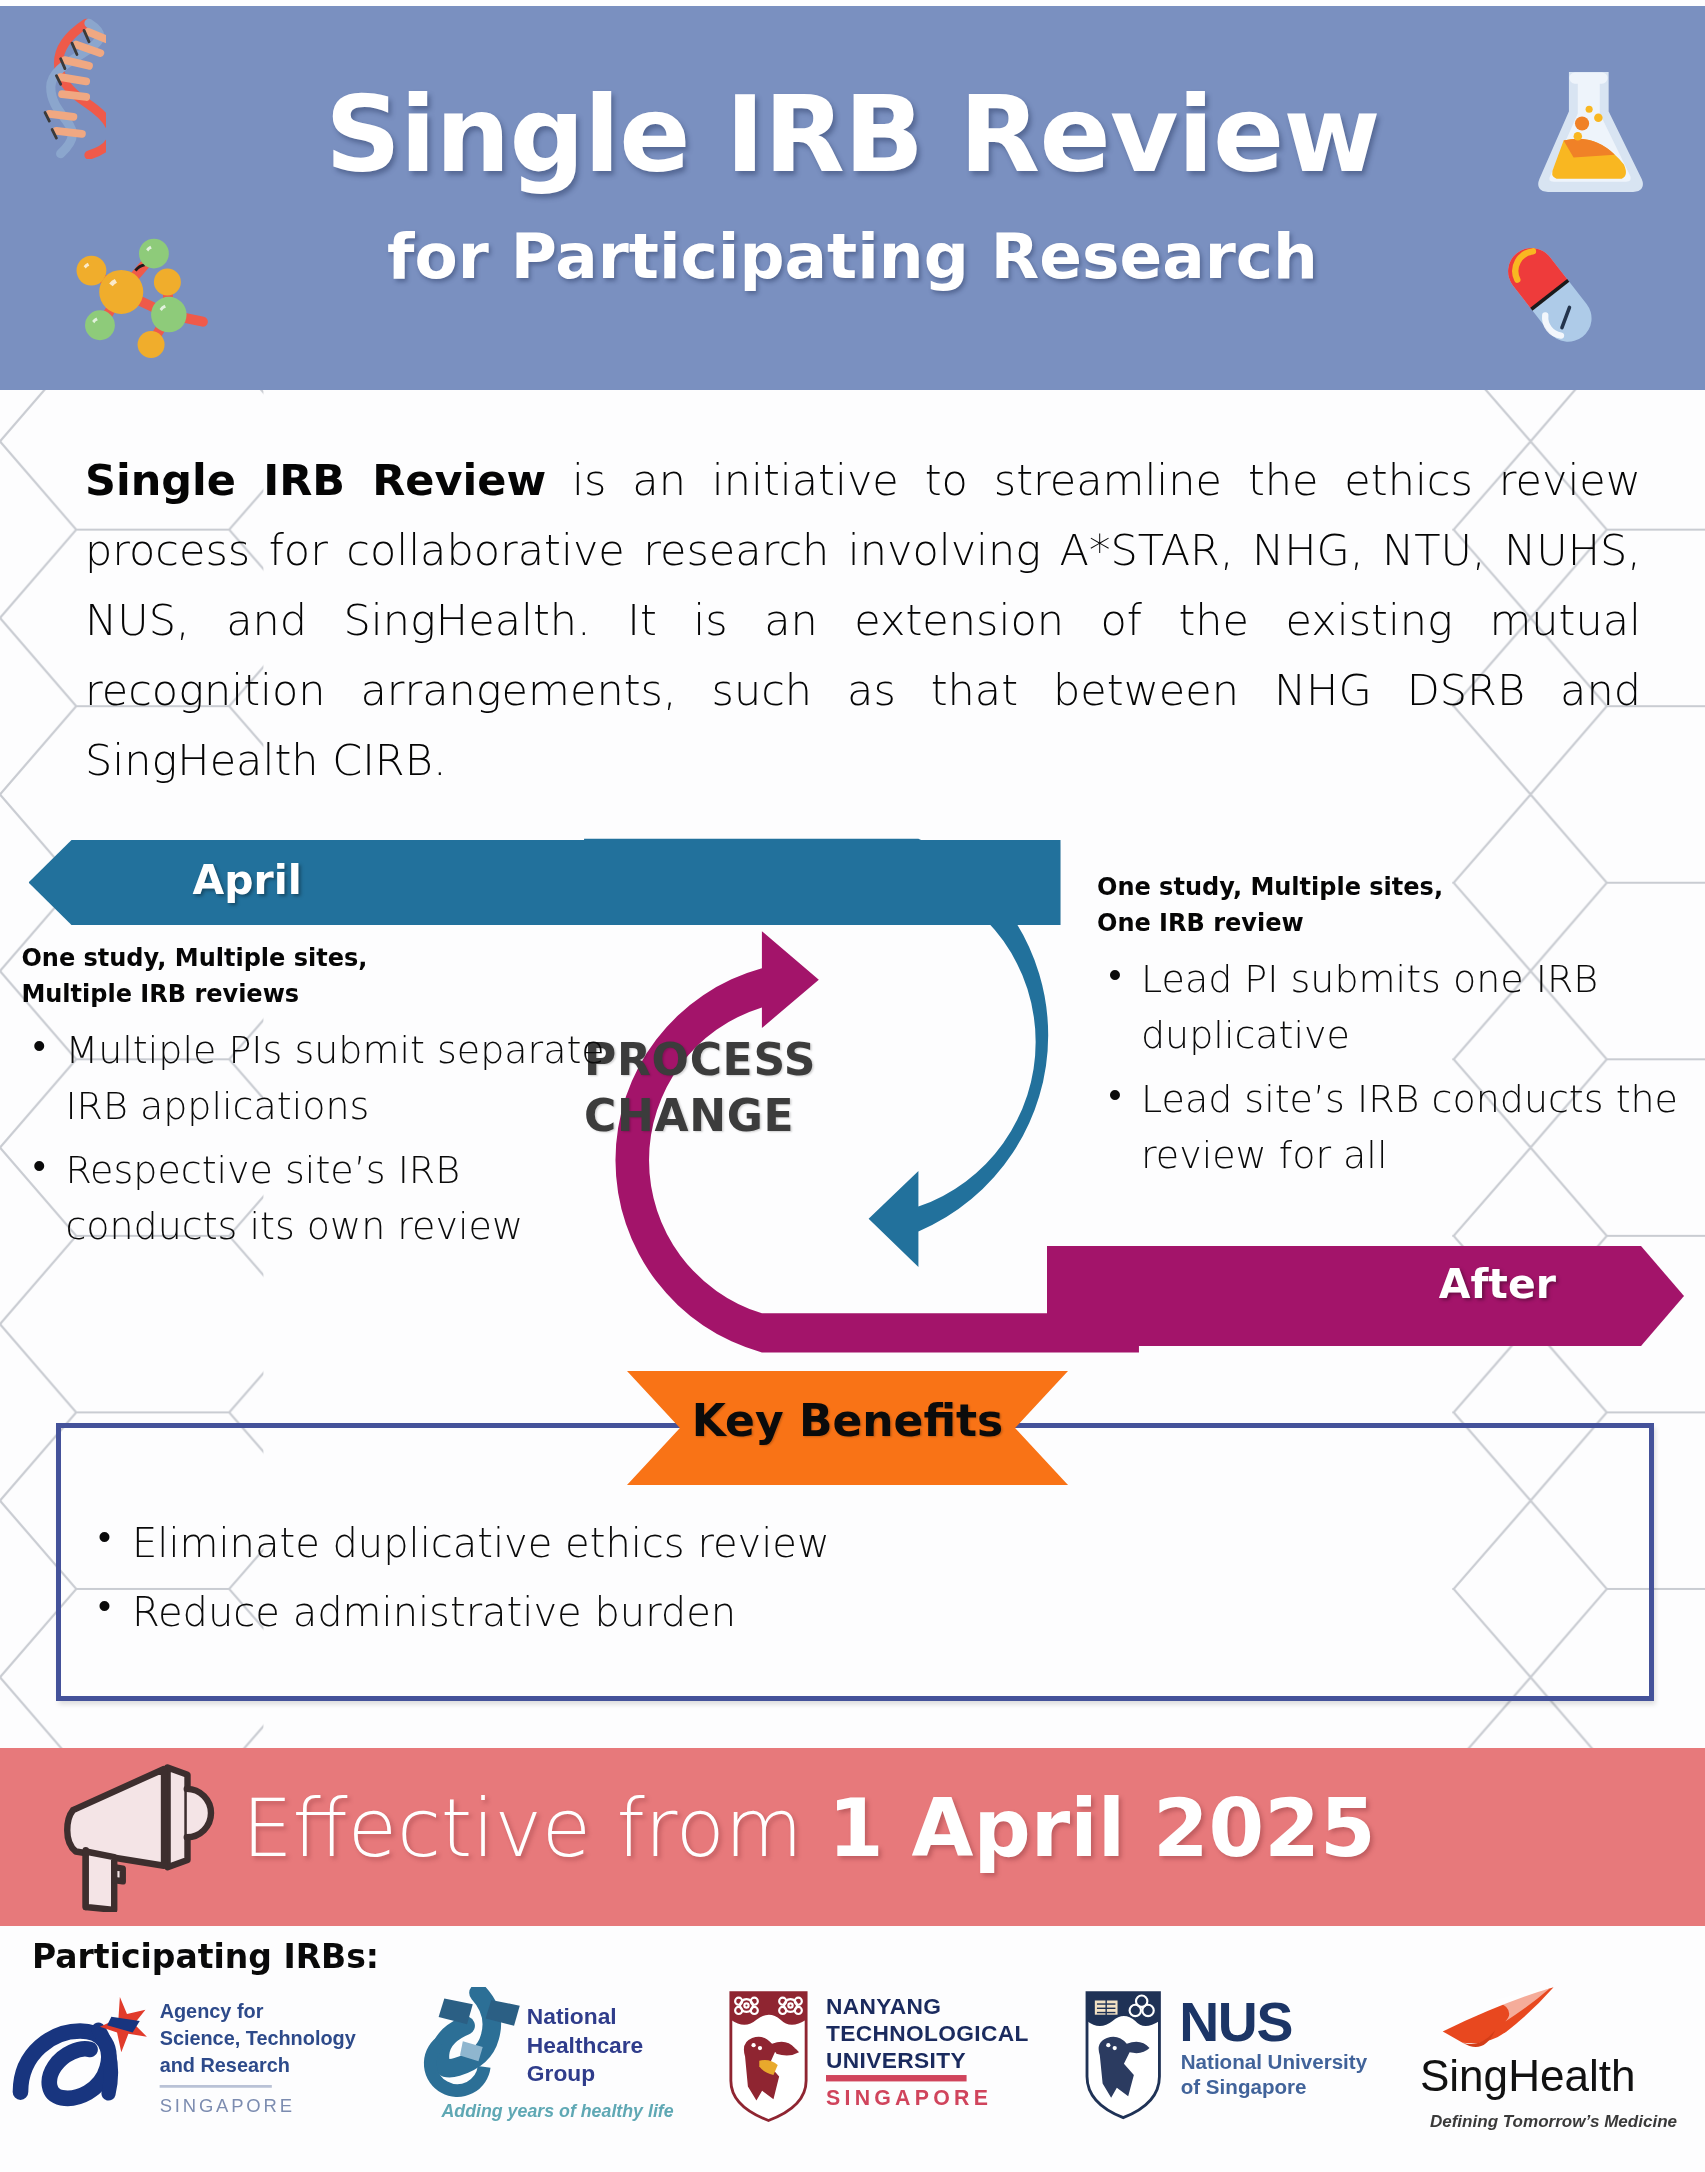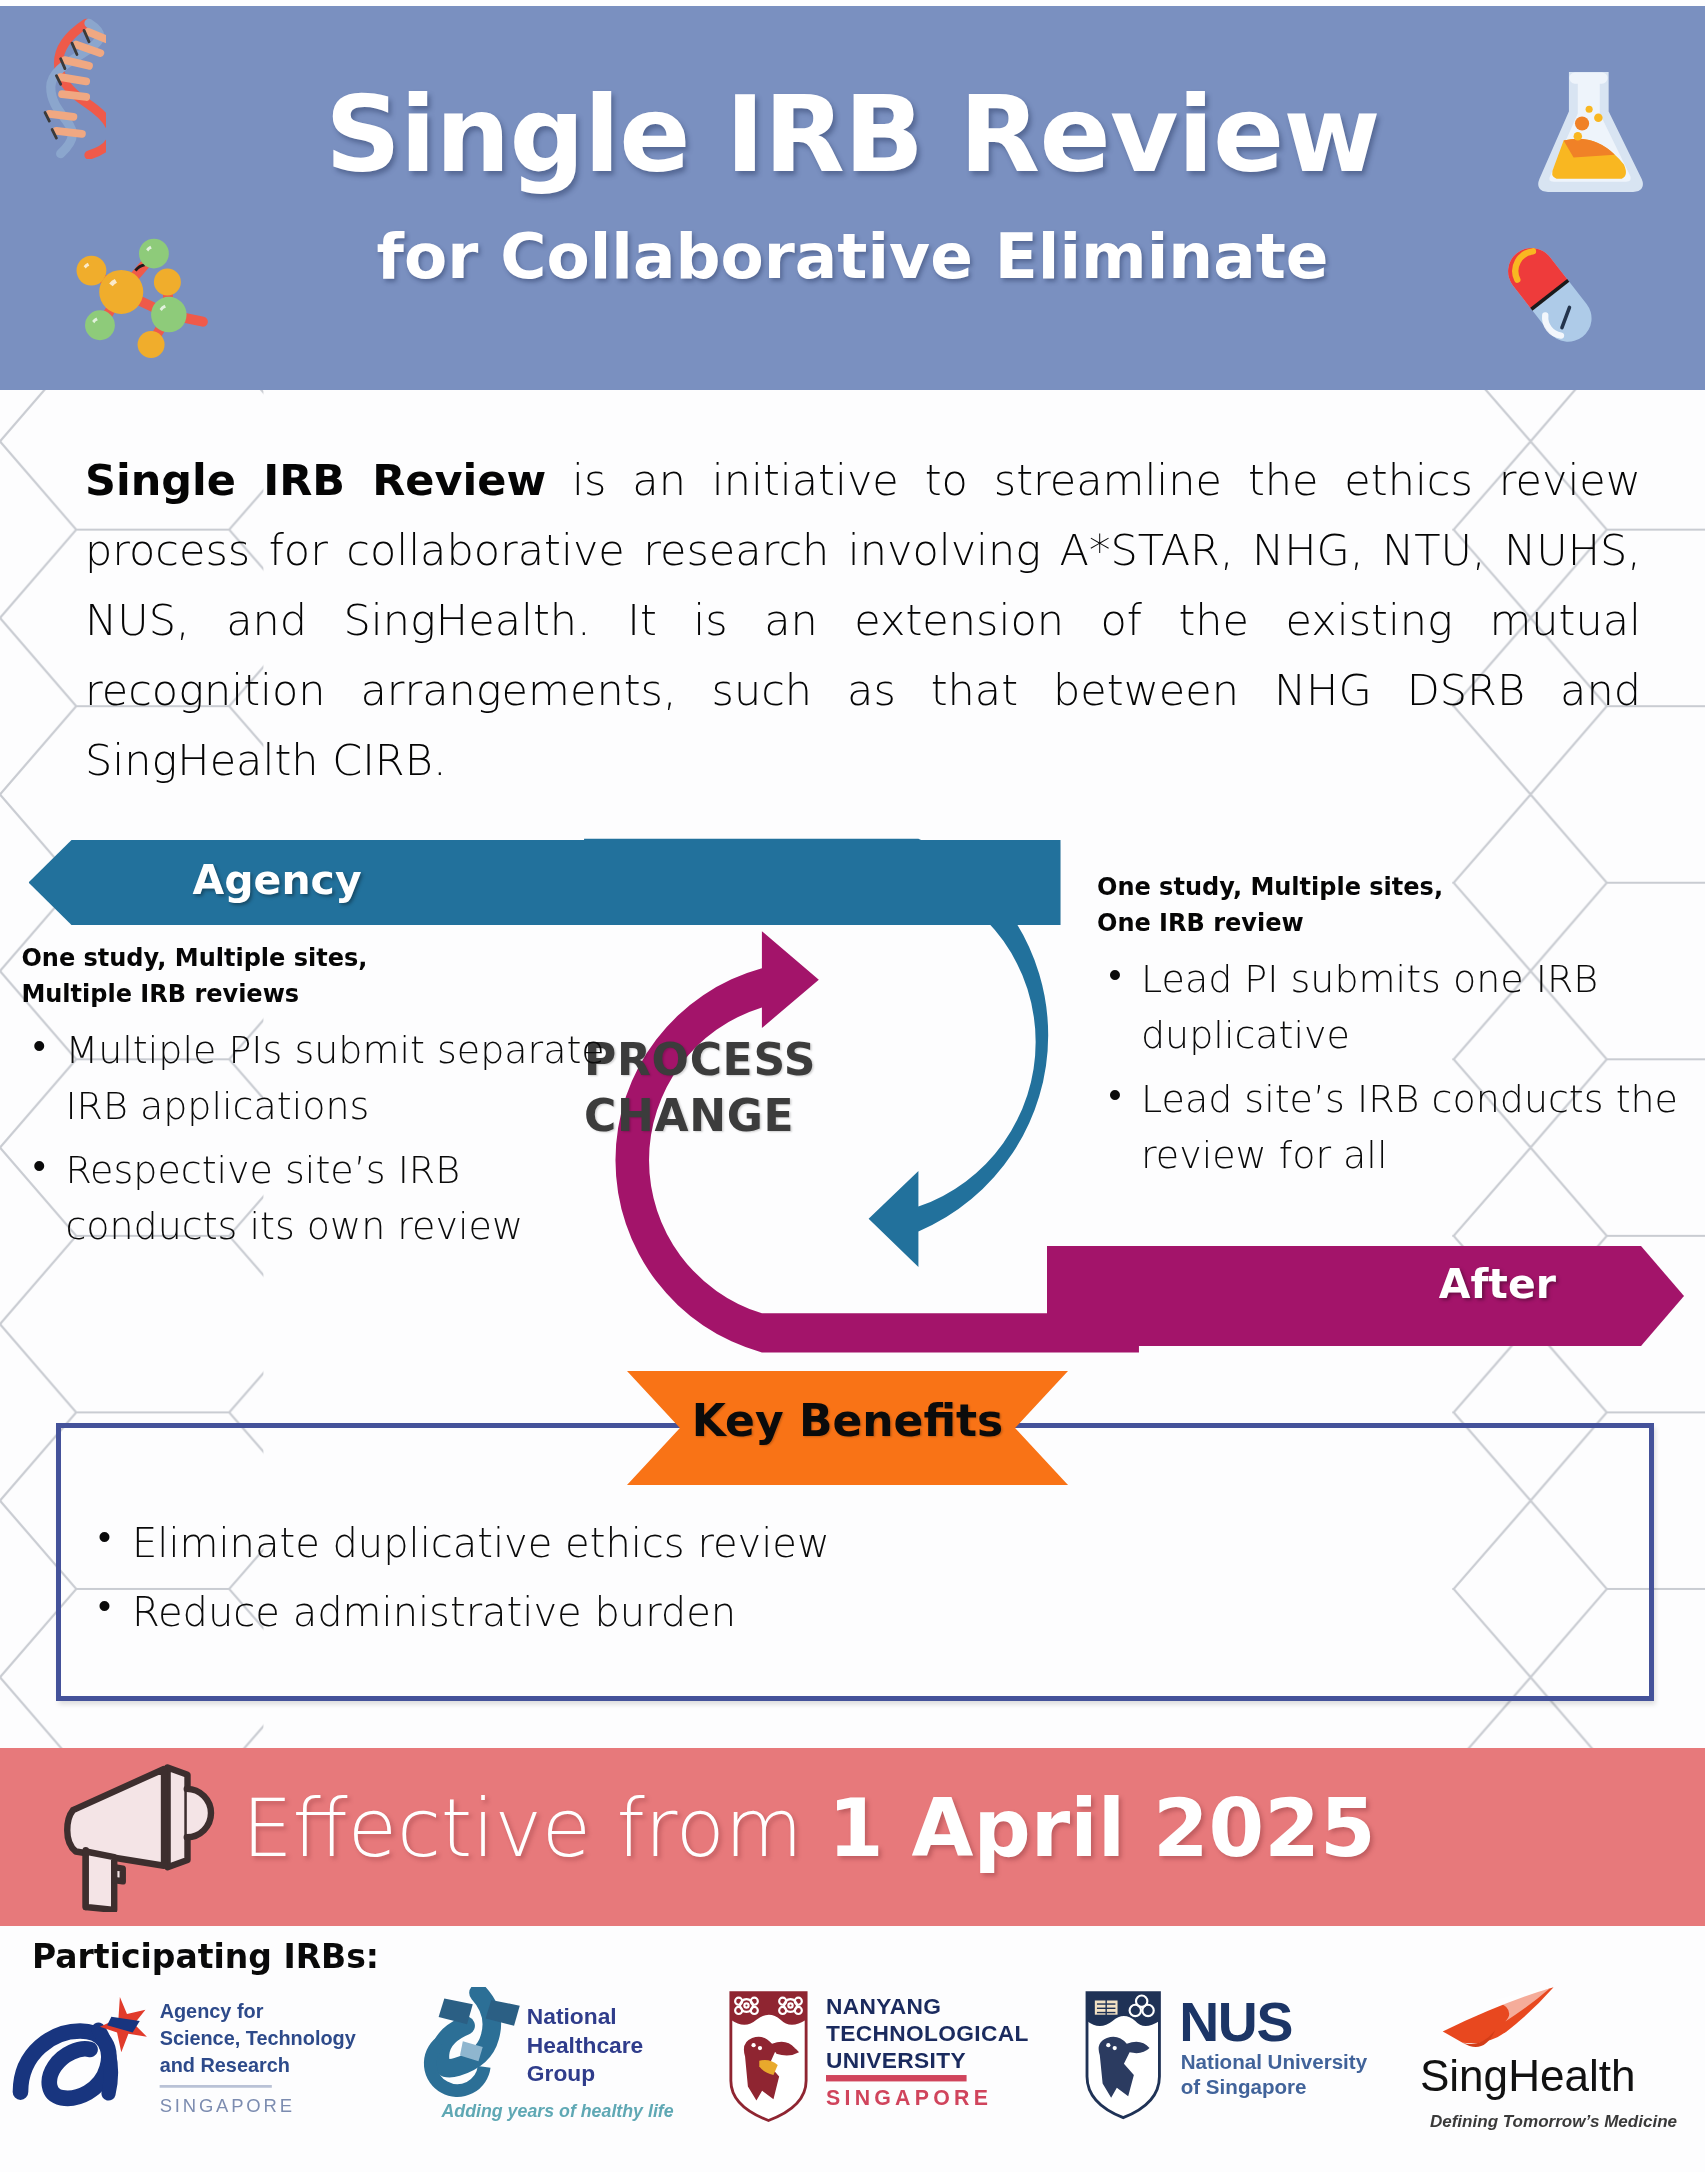--- a/index.html
+++ b/index.html
@@ -197,21 +197,21 @@
           <path d="M107,248 L322,248 L430,372 L322,496 L107,496 L0,372 Z"></path>
         </g>
       </pattern>
     </defs>
     <rect x="-250" y="540" width="620" height="1950" fill="url(#hexpat)"></rect>
     <rect x="2040" y="540" width="620" height="1950" fill="url(#hexpat)"></rect>
   </svg>
 
   <div class="header">
     <div class="header-title">Single IRB Review</div>
-    <div class="header-sub">for Collaborative Eliminate</div>
+    <div class="header-sub">for Participating Research</div>
   </div>
 
   <svg class="deco deco-dna" width="85" height="146" viewBox="0 0 120 205">
     <g fill="none" stroke-linecap="round">
       <path d="M92,14 C40,48 40,92 92,126 C140,158 140,186 96,200" stroke="#ef5a4a" stroke-width="13"></path>
       <path d="M96,14 C150,48 42,60 42,104 C42,150 100,158 56,198" stroke="#8ba6cd" stroke-width="13"></path>
       <g stroke="#f0a882" stroke-width="11">
         <line x1="95" y1="26" x2="124" y2="38"></line>
         <line x1="78" y1="44" x2="112" y2="56"></line>
         <line x1="62" y1="66" x2="96" y2="74"></line>
@@ -280,21 +280,21 @@
       <path d="M42,85 L108,85" stroke="#1a1a1a" stroke-width="5"></path>
       <path d="M52,40 A28 28 0 0 1 94,22" stroke="#f9b721" stroke-width="9" fill="none" stroke-linecap="round"></path>
       <path d="M52,140 A26 26 0 0 1 52,104" stroke="#ffffff" stroke-width="9" fill="none" stroke-linecap="round" opacity="0.85"></path>
       <path d="M60,132 L86,116" stroke="#23344c" stroke-width="5" stroke-linecap="round"></path>
     </g>
   </svg>
 
   <div class="intro"><b>Single IRB Review</b><span> is an initiative to streamline the ethics review process for collaborative research involving A*STAR, NHG, NTU, NUHS, NUS, and SingHealth. It is an extension of the existing mutual recognition arrangements, such as that between NHG DSRB and SingHealth CIRB.</span></div>
 
   <div class="arrow-before">
-    <div class="lbl">Agency</div>
+    <div class="lbl">April</div>
   </div>
 
   <div class="process-wrap">
     <svg width="555" height="562" viewBox="0 0 780 790">
 
       <g>
         <path d="M0,18 L470,18 A300 300 0 0 1 470,570 L470,620 L400,552 L470,485 L470,535
                  A245 245 0 0 0 470,72 L0,72 Z" fill="#22719c"></path>
       </g>
 

